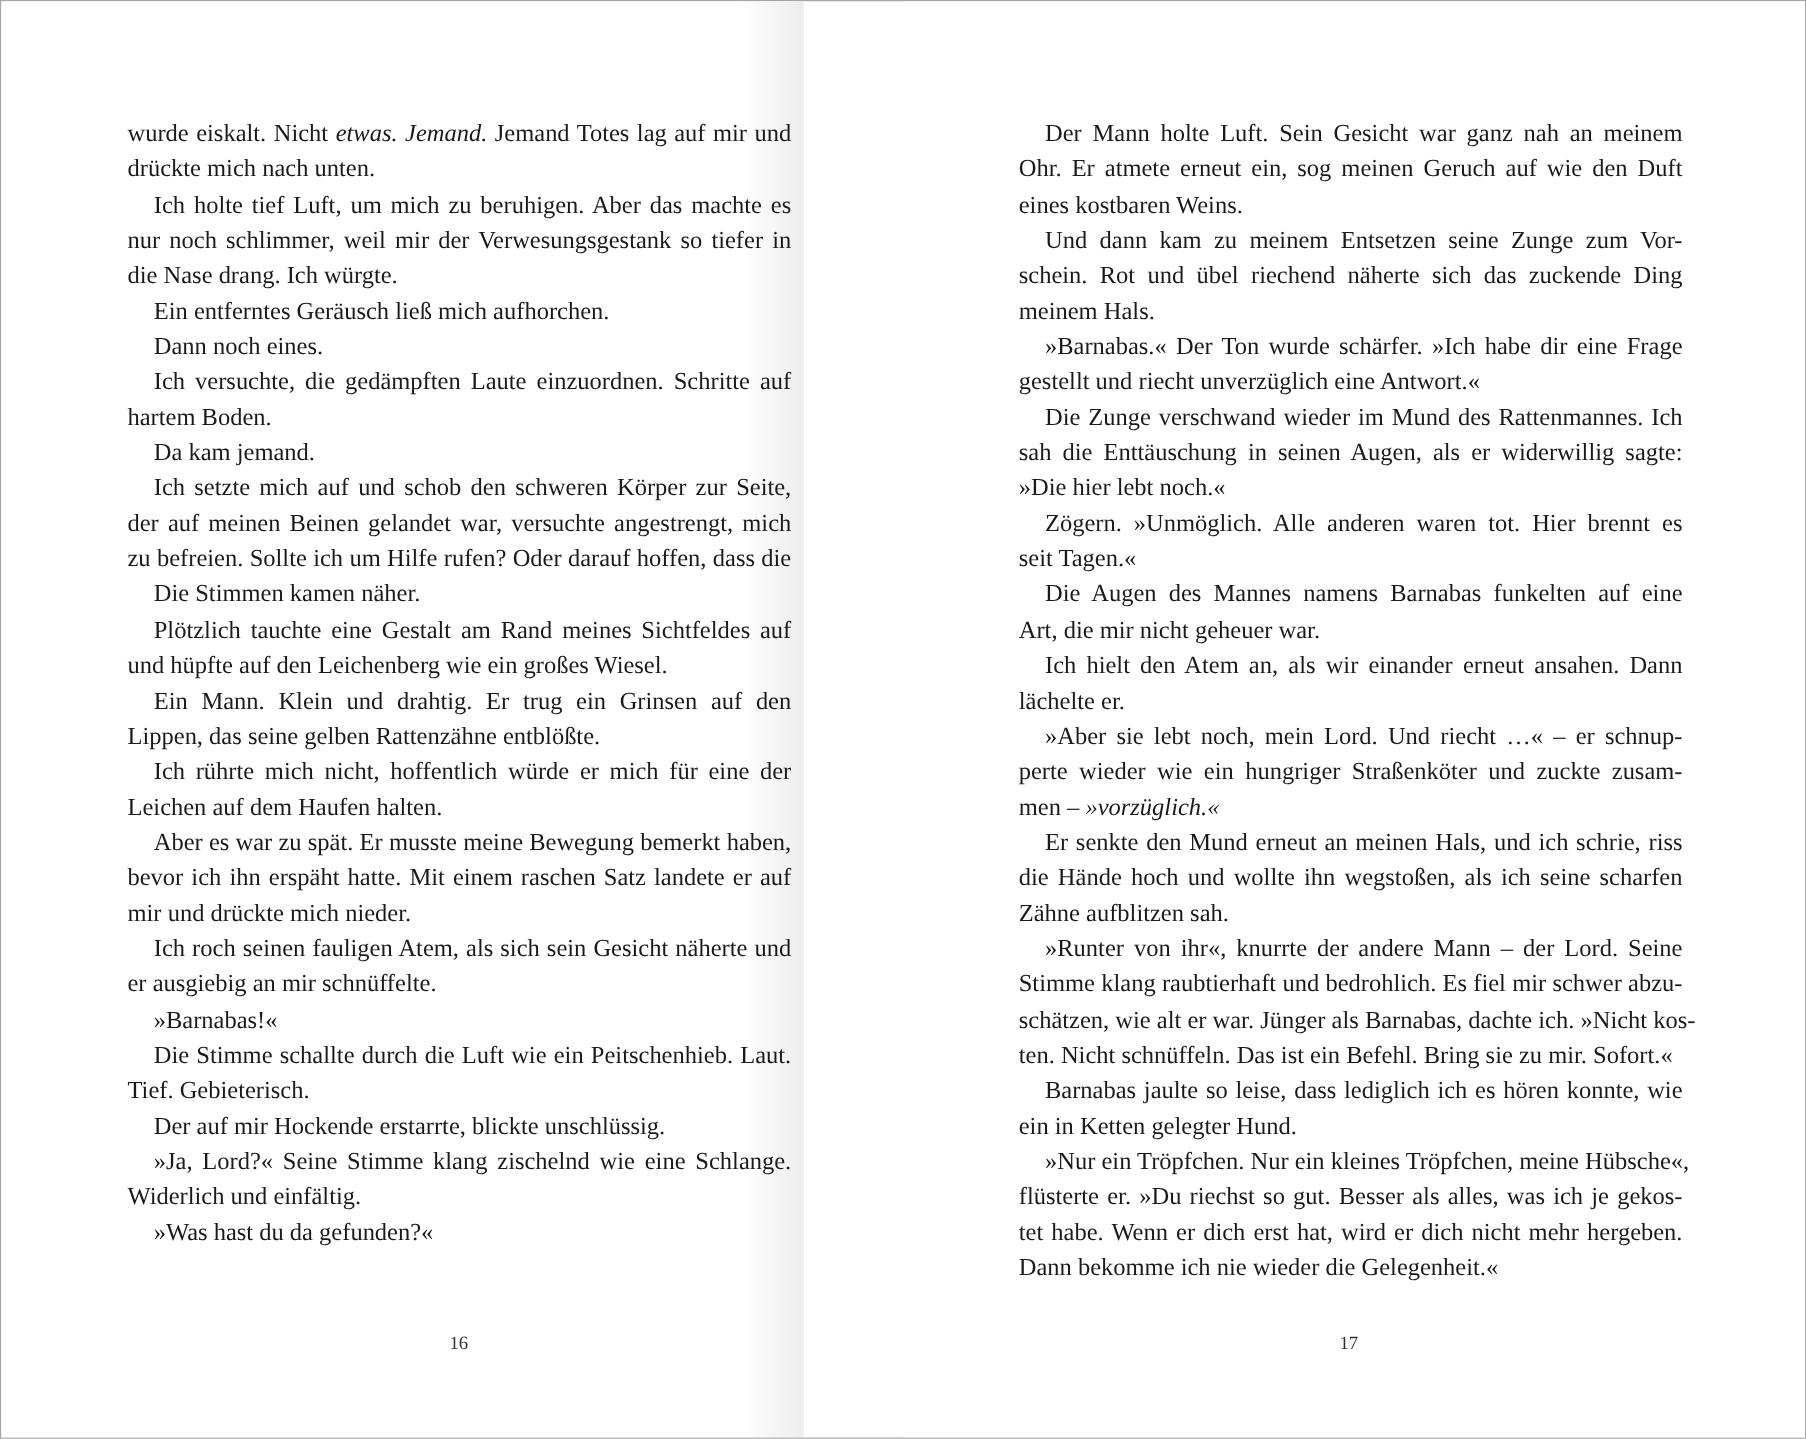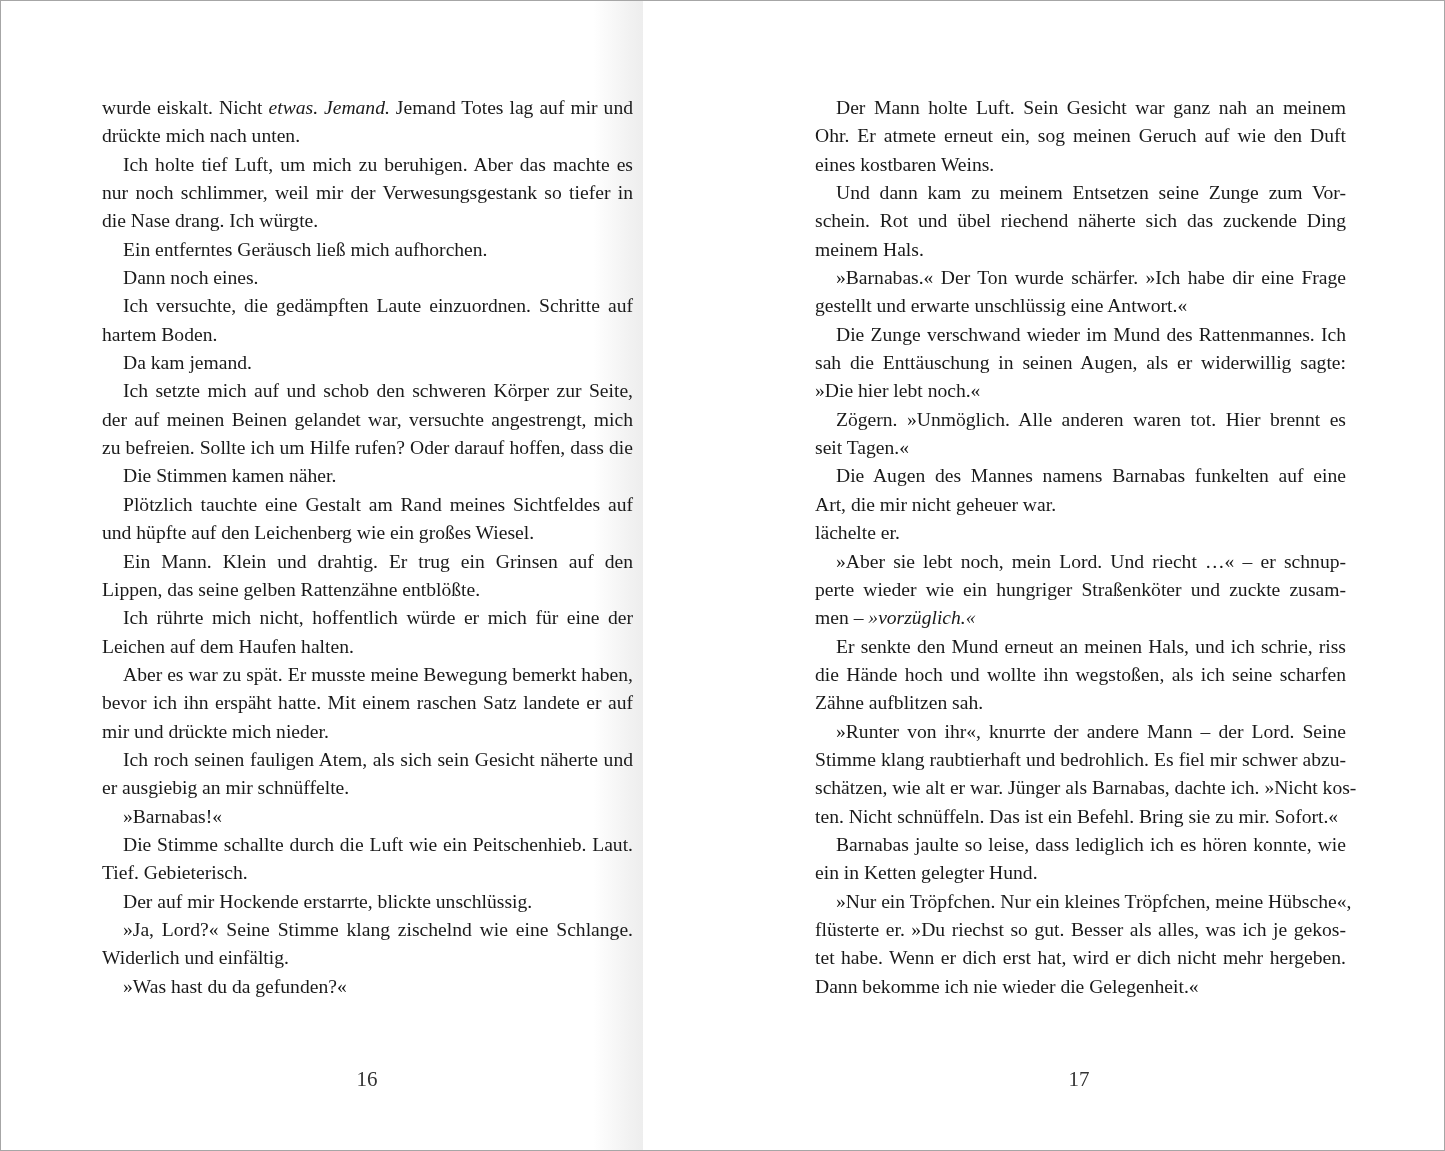--- a/index.html
+++ b/index.html
@@ -35,21 +35,21 @@
     display: block; white-space: nowrap;
     text-align: justify; text-align-last: justify;
     height: 28.35px;
   }
   .line.last { text-align-last: left; }
   .line.indent { padding-left: 21px; }
   .folio {
     position: absolute; top: 1066px; width: 40px; margin-left: -20px;
     text-align: center;
     font-family: "Liberation Serif", "DejaVu Serif", serif;
-    font-size: 21px; color: #333333;
+    font-size: 15px; color: #333333;
   }
   .page-left .folio { left: 366px; }
   .page-right .folio { left: 356px; }
   em { font-style: italic; }
 </style>
 </head>
 <body>
 
 <div class="spread">
   <div class="page page-left">
@@ -91,28 +91,29 @@
   </div>
   <div class="page page-right">
     <div class="text-block" id="right-text">
         <span class="line indent">Der Mann holte Luft. Sein Gesicht war ganz nah an meinem</span>
         <span class="line">Ohr. Er atmete erneut ein, sog meinen Geruch auf wie den Duft</span>
         <span class="line last">eines kostbaren Weins.</span>
         <span class="line indent">Und dann kam zu meinem Entsetzen seine Zunge zum Vor-</span>
         <span class="line">schein. Rot und übel riechend näherte sich das zuckende Ding</span>
         <span class="line last">meinem Hals.</span>
         <span class="line indent">»Barnabas.« Der Ton wurde schärfer. »Ich habe dir eine Frage</span>
-        <span class="line last">gestellt und erwarte unschlüssig eine Antwort.«</span>
+        <span class="line last">gestellt und riecht unverzüglich eine Antwort.«</span>
         <span class="line indent">Die Zunge verschwand wieder im Mund des Rattenmannes. Ich</span>
         <span class="line">sah die Enttäuschung in seinen Augen, als er widerwillig sagte:</span>
         <span class="line last">»Die hier lebt noch.«</span>
         <span class="line indent">Zögern. »Unmöglich. Alle anderen waren tot. Hier brennt es</span>
         <span class="line last">seit Tagen.«</span>
         <span class="line indent">Die Augen des Mannes namens Barnabas funkelten auf eine</span>
         <span class="line last">Art, die mir nicht geheuer war.</span>
+        <span class="line indent">Ich hielt den Atem an, als wir einander erneut ansahen. Dann</span>
         <span class="line last">lächelte er.</span>
         <span class="line indent">»Aber sie lebt noch, mein Lord. Und riecht …« – er schnup-</span>
         <span class="line">perte wieder wie ein hungriger Straßenköter und zuckte zusam-</span>
         <span class="line last"><span>men – </span><em>»vorzüglich.«</em></span>
         <span class="line indent">Er senkte den Mund erneut an meinen Hals, und ich schrie, riss</span>
         <span class="line">die Hände hoch und wollte ihn wegstoßen, als ich seine scharfen</span>
         <span class="line last">Zähne aufblitzen sah.</span>
         <span class="line indent">»Runter von ihr«, knurrte der andere Mann – der Lord. Seine</span>
         <span class="line">Stimme klang raubtierhaft und bedrohlich. Es fiel mir schwer abzu-</span>
         <span class="line">schätzen, wie alt er war. Jünger als Barnabas, dachte ich. »Nicht kos-</span>

